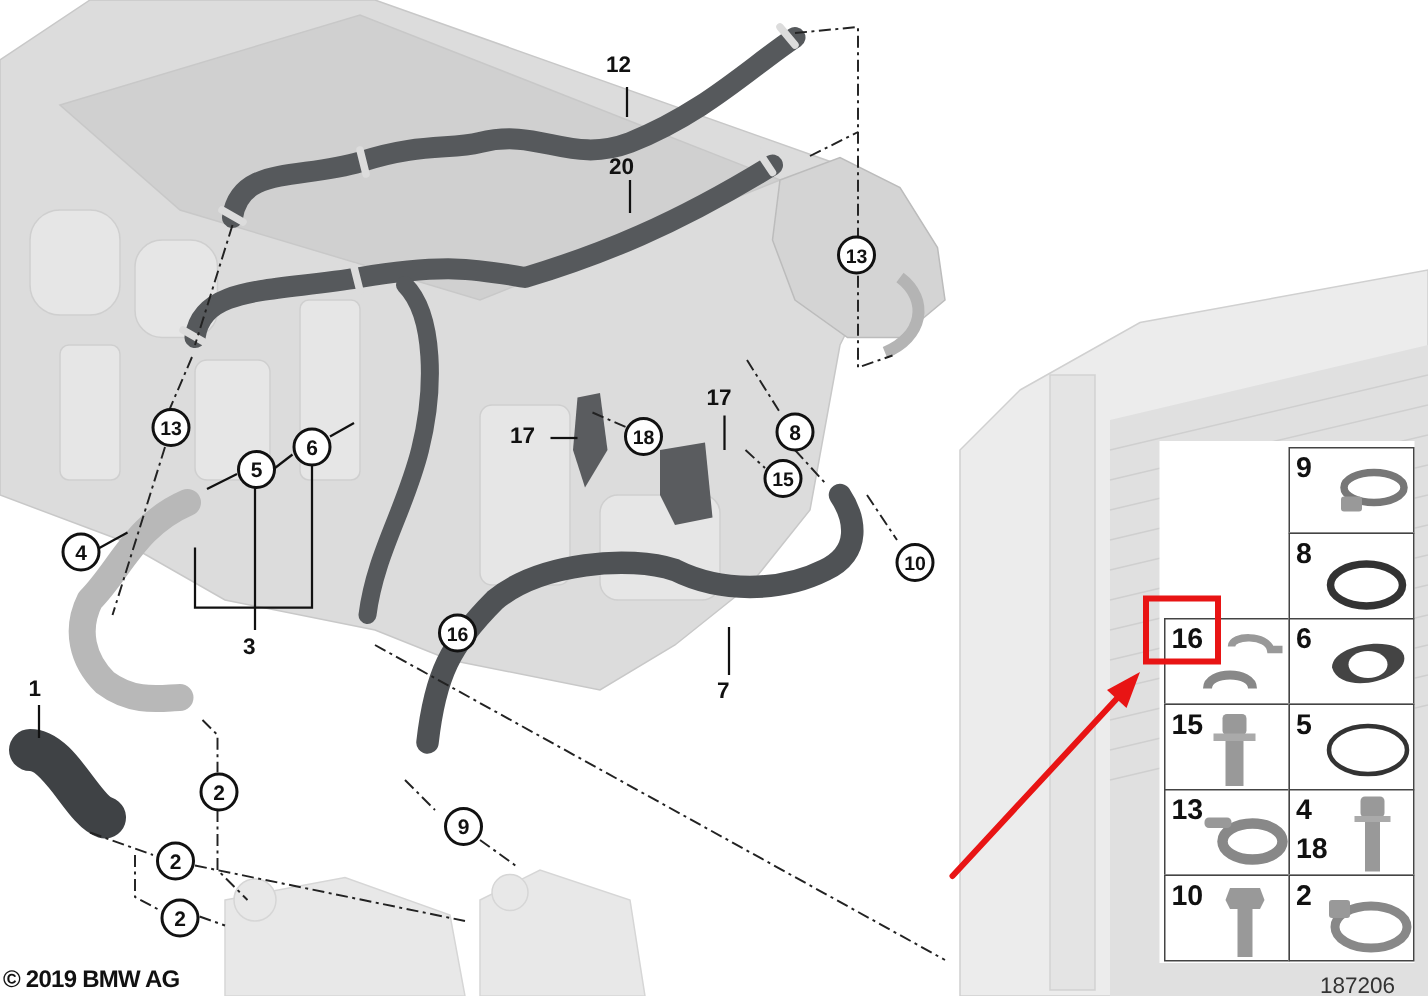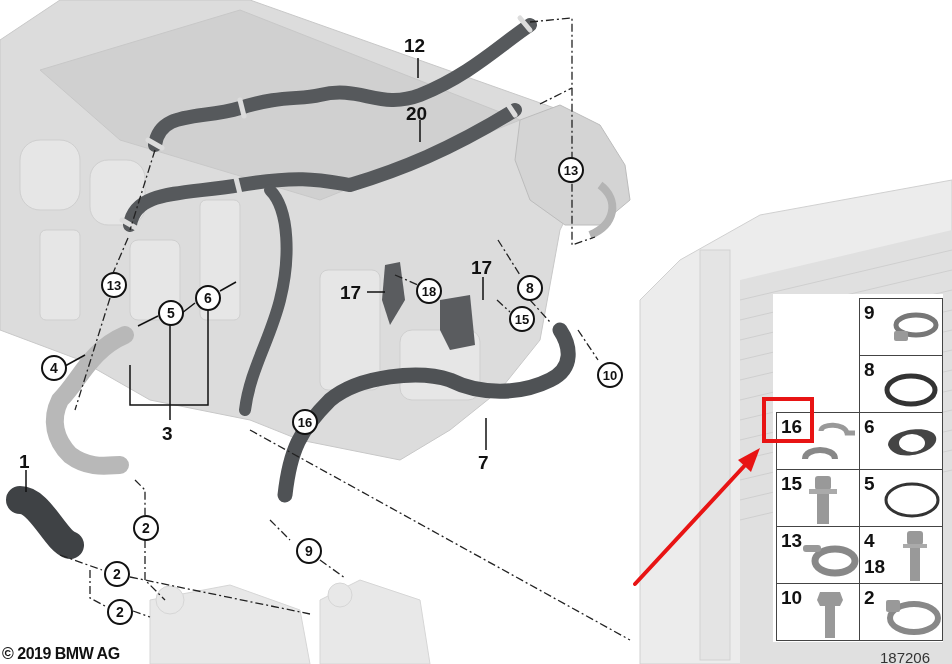--- a/index.html
+++ b/index.html
@@ -1,19 +1,19 @@
 <!DOCTYPE html>
 <html><head>
 <meta charset="utf-8">
 <style>
   html, body { margin:0; padding:0; }
   body { width:952px; height:664px; background:#ffffff; position:relative; overflow:hidden;
          font-family:"Liberation Sans", sans-serif; }
   #canvas { position:absolute; left:0; top:0; width:952px; height:664px; }
-  .plain-label { position:absolute; font-weight:bold; font-size:19px; color:#111; line-height:1; }
+  .plain-label { position:absolute; font-weight:bold; font-size:15px; color:#111; line-height:1; }
   .circle-label { position:absolute; width:26px; height:26px; border:2px solid #111; border-radius:50%;
                   background:#fff; box-sizing:border-box; display:flex; align-items:center; justify-content:center;
                   font-weight:bold; font-size:14px; color:#111; }
   .circle-label.sm { font-size:13px; }
   #legend { position:absolute; left:773px; top:294px; width:170px; height:348px; background:#fff; }
   .lg-cell { position:absolute; border:1px solid #444; box-sizing:border-box; background:#fff; }
   .lg-num { position:absolute; left:4px; top:4px; font-weight:bold; font-size:19px; color:#111; line-height:1; }
   .lg-num2 { position:absolute; left:4px; top:30px; font-weight:bold; font-size:19px; color:#111; line-height:1; }
   .lg-icon { position:absolute; }
   #highlight-box { position:absolute; left:762px; top:397px; width:52px; height:46px; border:4px solid #e81414; box-sizing:border-box; }

